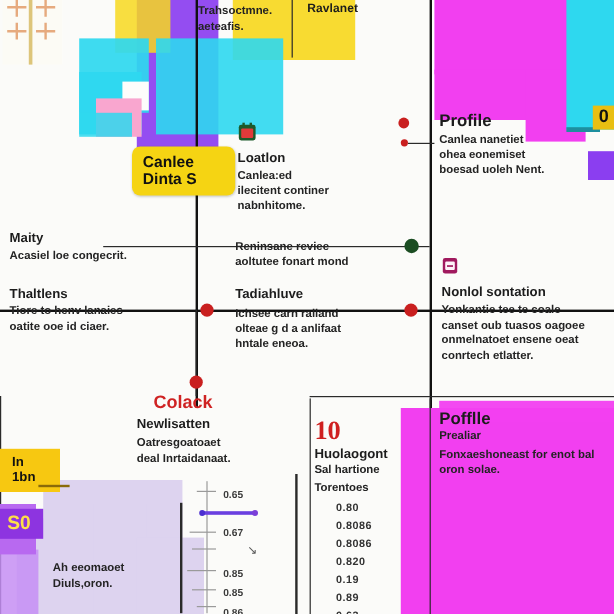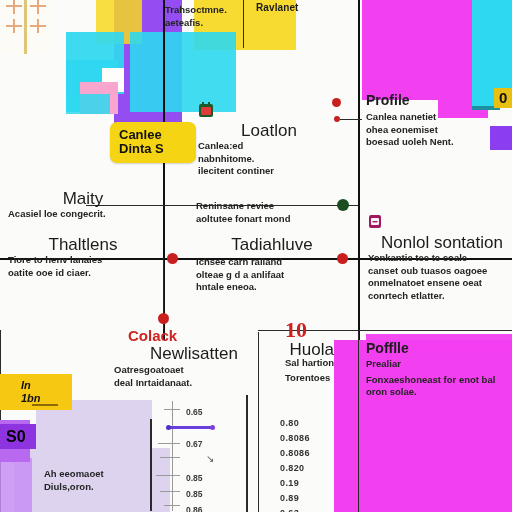--- a/index.html
+++ b/index.html
@@ -21,46 +21,45 @@
 
   
   .vrule{position:absolute;width:2px;background:#111;}
   .hrule{position:absolute;height:2px;background:#111;}
   .thin-v{position:absolute;width:1px;background:#2a2a2a;}
   .thin-h{position:absolute;height:1px;background:#2a2a2a;}
   .dot{position:absolute;border-radius:50%;}
 
   
   .h-sm{font-size:10px;font-weight:bold;letter-spacing:.1px;line-height:12px;}
-  .h-md{font-size:17px;font-weight:normal;line-height:14px;text-align:center;}
+  .h-md{font-size:11px;font-weight:bold;line-height:14px;}
   .h-lg{font-size:14px;font-weight:bold;line-height:16px;}
   .body-sm{font-size:9.5px;line-height:12.5px;font-weight:bold;color:#232323;}
   .num-red{font-family:"Liberation Serif",serif;font-size:22px;font-weight:bold;color:#cf2020;line-height:22px;}
   .accent-red{color:#cf2323;font-size:15px;font-weight:bold;line-height:17px;}
 
   
   .badge-yellow{
     background:#f5d413;border-radius:7px;
     padding:6px 9px 7px 9px;
     font-size:13px;font-weight:bold;line-height:14px;color:#111;
     box-shadow:0 1px 2px rgba(0,0,0,.18);
   }
   .chip{
     position:absolute;background:#e9bf12;color:#111;
     font-size:15px;font-weight:bold;line-height:16px;
     padding:2px 5px;
   }
   .tag-left{
     position:absolute;background:#f7c811;color:#111;
     font-size:11px;font-weight:bold;line-height:13px;
-    padding:5px 21px;
-    font-style:italic;
+    padding:5px 10px;
   }
   .tag-left2{
-    position:absolute;background:#8d34e0;color:#000000;
+    position:absolute;background:#8d34e0;color:#fde047;
     font-size:16px;font-weight:bold;line-height:17px;
     padding:4px 6px;
   }
 
   
   .icon{display:inline-block;}
 
   
   .axis{position:absolute;background:#9a9a9a;}
   .tick{position:absolute;height:1px;background:#9a9a9a;}
@@ -146,22 +145,22 @@
     <div class="icon">
       <svg width="16" height="16" viewBox="0 0 16 16">
         <rect x="1" y="2" width="14" height="13" rx="2" fill="#1d5a2a"></rect>
         <rect x="3" y="5" width="10" height="8" rx="1" fill="#e03a3a"></rect>
         <rect x="4" y="0" width="2" height="4" fill="#1d5a2a"></rect>
         <rect x="10" y="0" width="2" height="4" fill="#1d5a2a"></rect>
       </svg>
     </div>
     <div class="h-md" style="margin-top:2px;">Loatlon</div>
     <div class="body-sm" style="margin-top:2px;">Canlea:ed</div>
+    <div class="body-sm">ilecitent continer</div>
     <div class="body-sm">nabnhitome.</div>
-    <div class="body-sm">ilecitent continer</div>
   </div>
 
   <div class="abs blur" style="left:366px;top:92px;width:150px;">
     <div class="h-lg">Profile</div>
     <div class="body-sm" style="margin-top:3px;">Canlea nanetiet</div>
     <div class="body-sm">ohea eonemiset</div>
     <div class="body-sm">boesad uoleh Nent.</div>
   </div>
 
   <div class="abs blur" style="left:368px;top:214px;width:148px;">
@@ -246,21 +245,21 @@
     <div class="tlabel" style="left:36px;top:78px;">0.85</div>
     <div class="tlabel" style="left:36px;top:94px;">0.85</div>
     <div class="tlabel" style="left:36px;top:110px;">0.86</div>
 
     <div class="barline" style="left:18px;top:31px;width:46px;"></div>
     <div class="bardot" style="left:16px;top:30px;"></div>
     <div class="bardot" style="left:60px;top:30px;background:#7b3fd8;"></div>
     <div class="abs" style="left:56px;top:58px;font-size:10px;color:#5a5a5a;">↘</div>
   </div>
 
-  <div class="abs blur" style="left:262px;top:319px;width:96px;margin-left:23px;">
+  <div class="abs blur" style="left:262px;top:348px;width:96px;">
     <div class="num-red">10</div>
     <div class="h-md" style="margin-top:2px;">Huolaogont</div>
     <div class="body-sm">Sal hartione</div>
     <div class="body-sm" style="margin-top:2px;">Torentoes</div>
   </div>
 
   <div class="abs blur vallist" style="left:280px;top:416px;width:76px;">
     <div>0.80</div>
     <div>0.8086</div>
     <div>0.8086</div>

